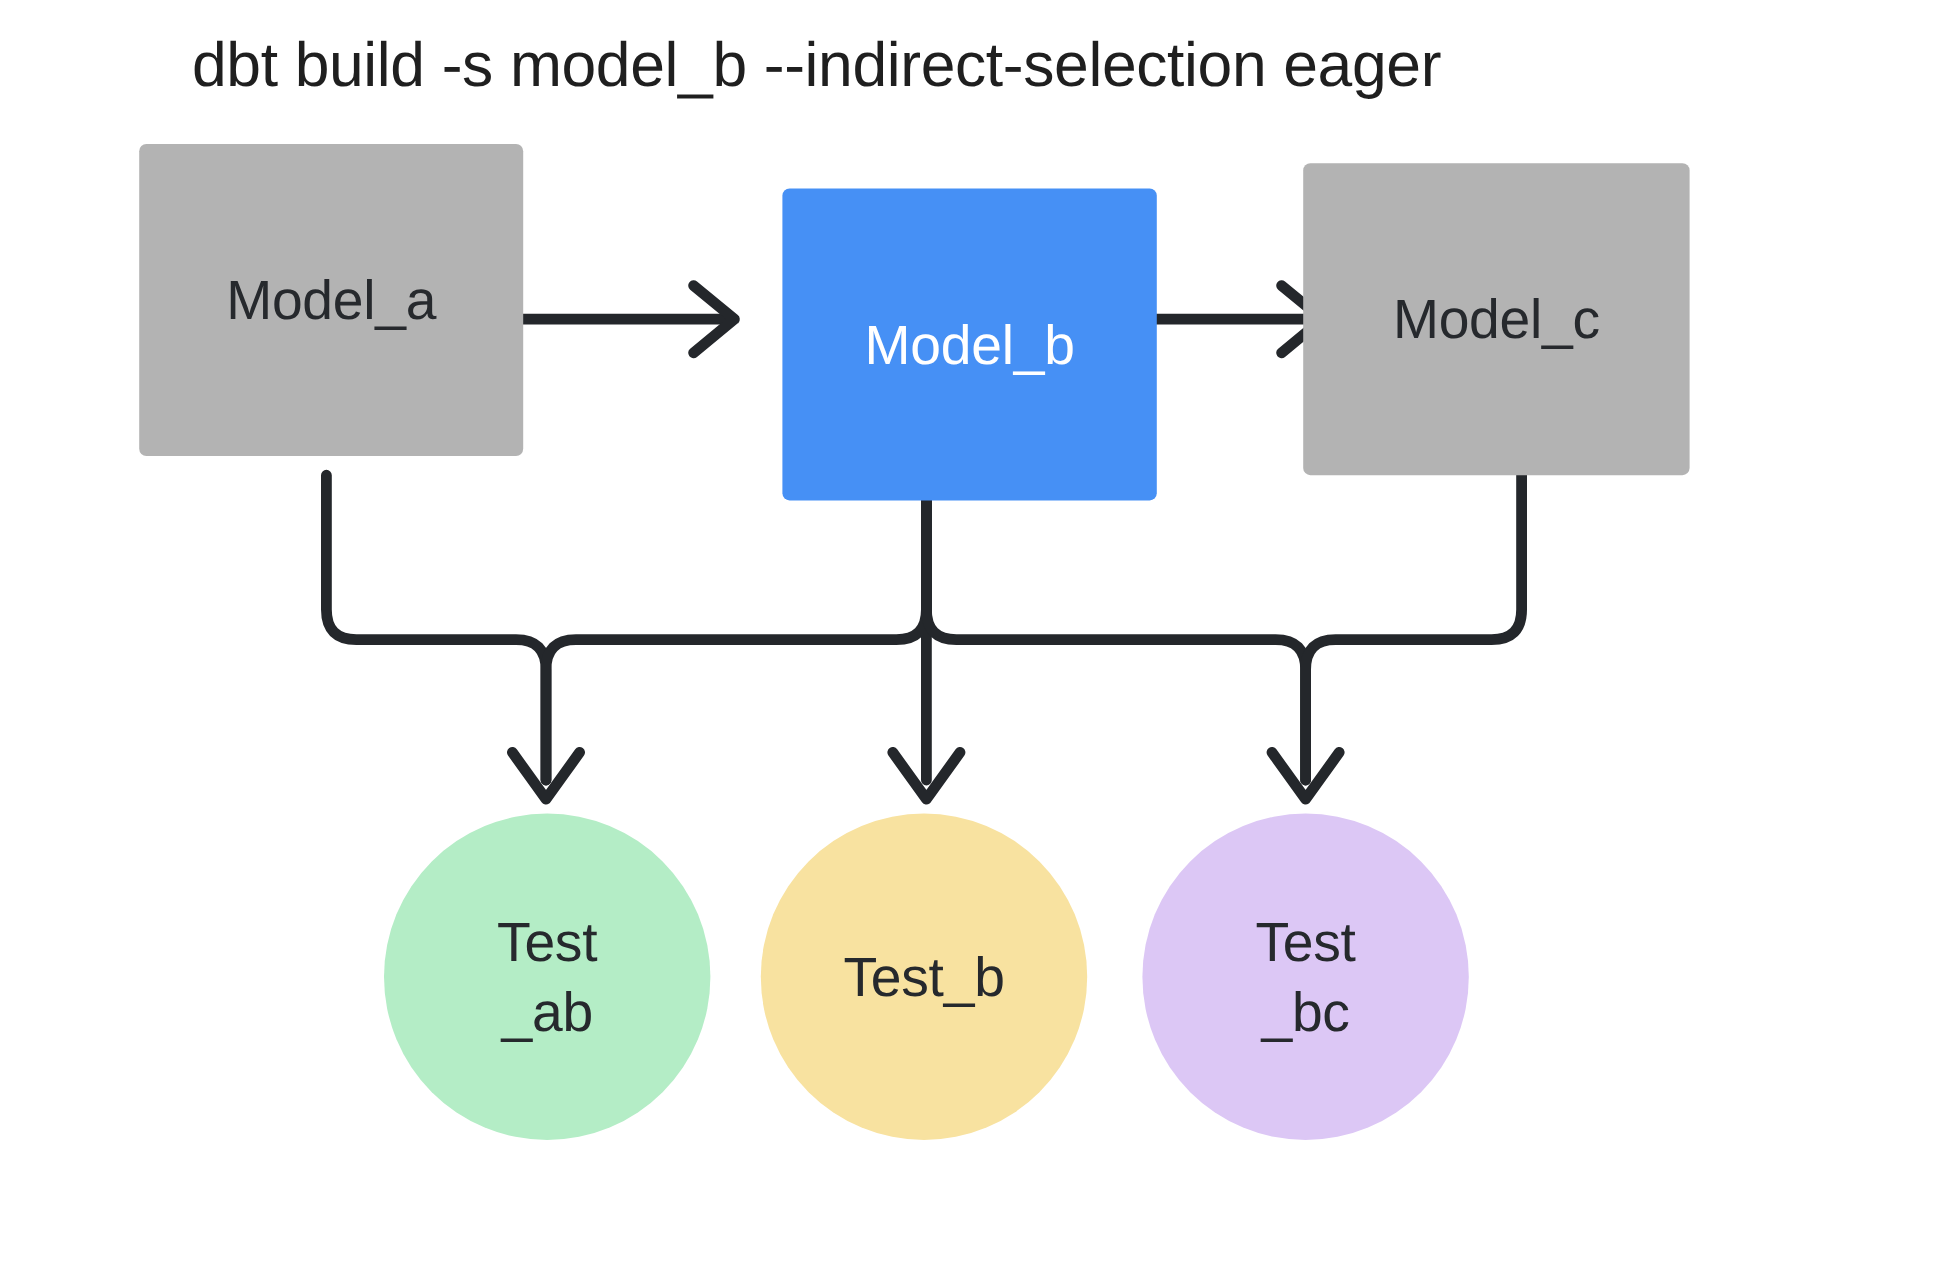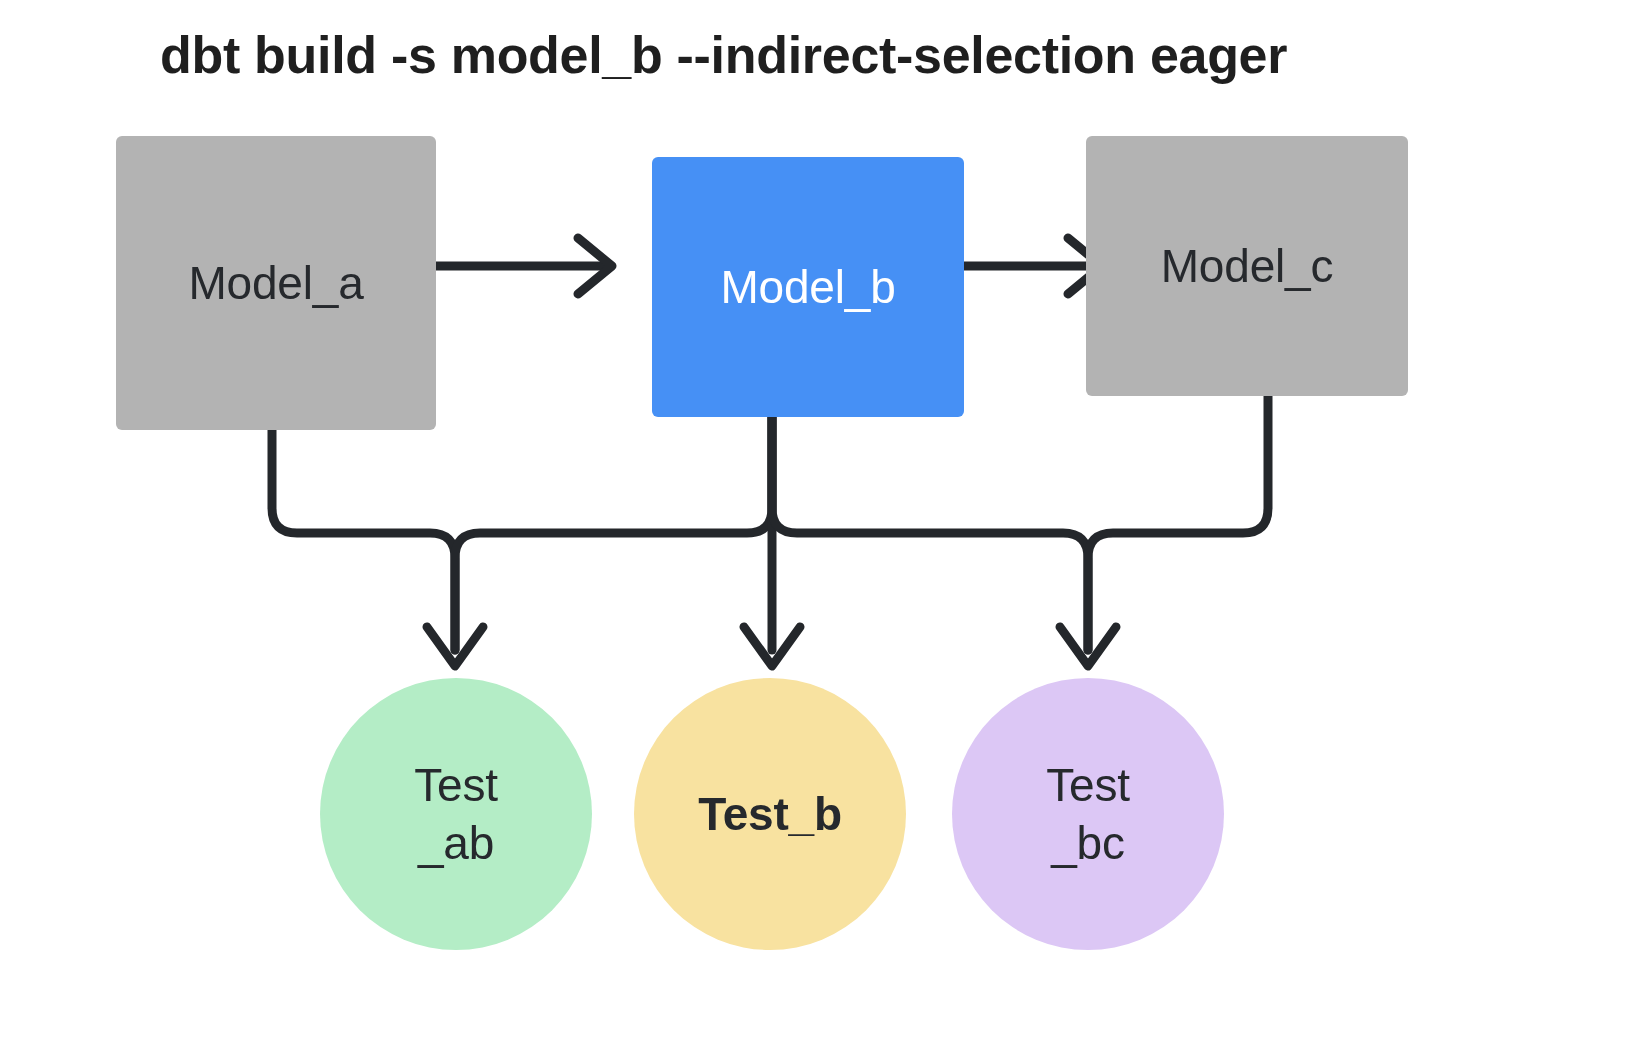--- a/index.html
+++ b/index.html
@@ -19,21 +19,21 @@
   }
   .title {
     position: absolute;
     left: 160px;
     top: 24px;
     font-size: 52px;
     line-height: 62px;
     color: #1f1f1f;
     letter-spacing: -0.3px;
     white-space: nowrap;
-    font-weight: 700;
+    font-weight: 400;
   }
   svg.edges {
     position: absolute;
     left: 0;
     top: 0;
     width: 1630px;
     height: 1060px;
   }
   .node {
     position: absolute;
@@ -48,25 +48,25 @@
   .node-circle {
     border-radius: 50%;
   }
   .node-label {
     font-size: 46px;
     line-height: 58px;
     text-align: center;
     white-space: pre-line;
     letter-spacing: -0.2px;
   }
-  .box-a { left: 116px;  top: 136px; width: 320px; height: 294px; }
+  .box-a { left: 116px;  top: 120px; width: 320px; height: 260px; }
   .box-b { left: 652px;  top: 136px; width: 312px; height: 260px; margin-top: 21px; }
   .box-c { left: 1086px; top: 136px; width: 322px; height: 260px; }
   .circ-ab { left: 320px;  top: 678px; width: 272px; height: 272px; }
-  .circ-b  { left: 634px;  top: 678px; width: 272px; height: 272px; font-weight: bold; }
+  .circ-b  { left: 634px;  top: 678px; width: 272px; height: 272px; }
   .circ-bc { left: 952px;  top: 678px; width: 272px; height: 272px; }
 </style>
 </head>
 <body>
 
 <div id="canvas">
 
   <div class="title">dbt build -s model_b --indirect-selection eager</div>
 
   <svg class="edges" viewBox="0 0 1630 1060" xmlns="http://www.w3.org/2000/svg">

